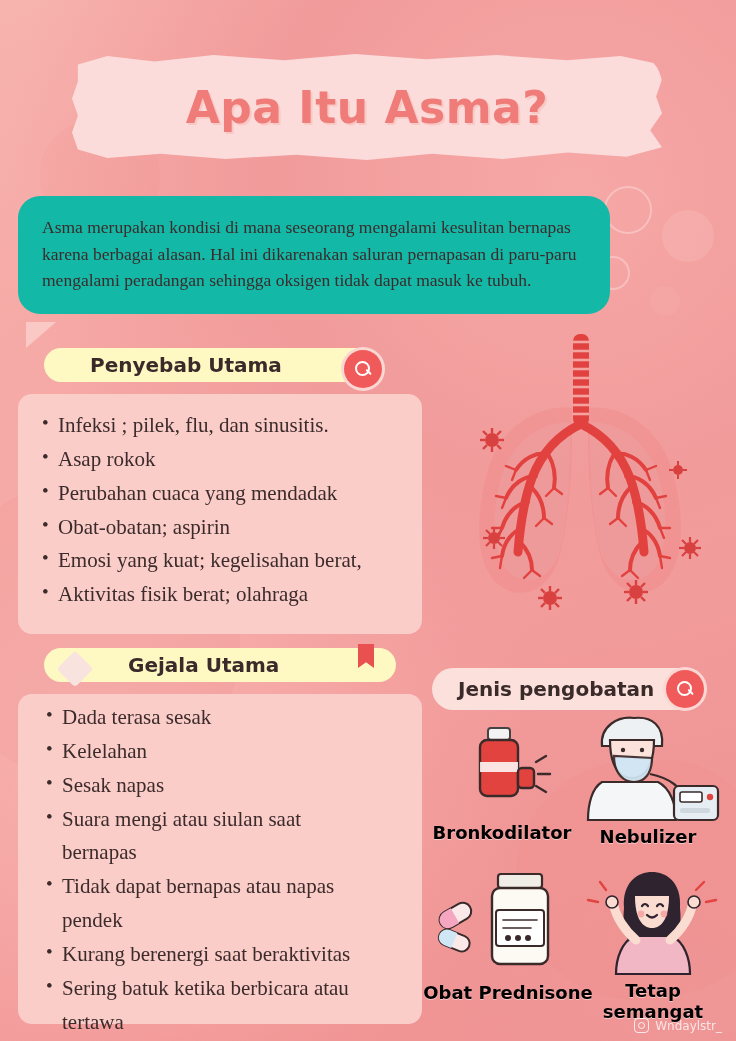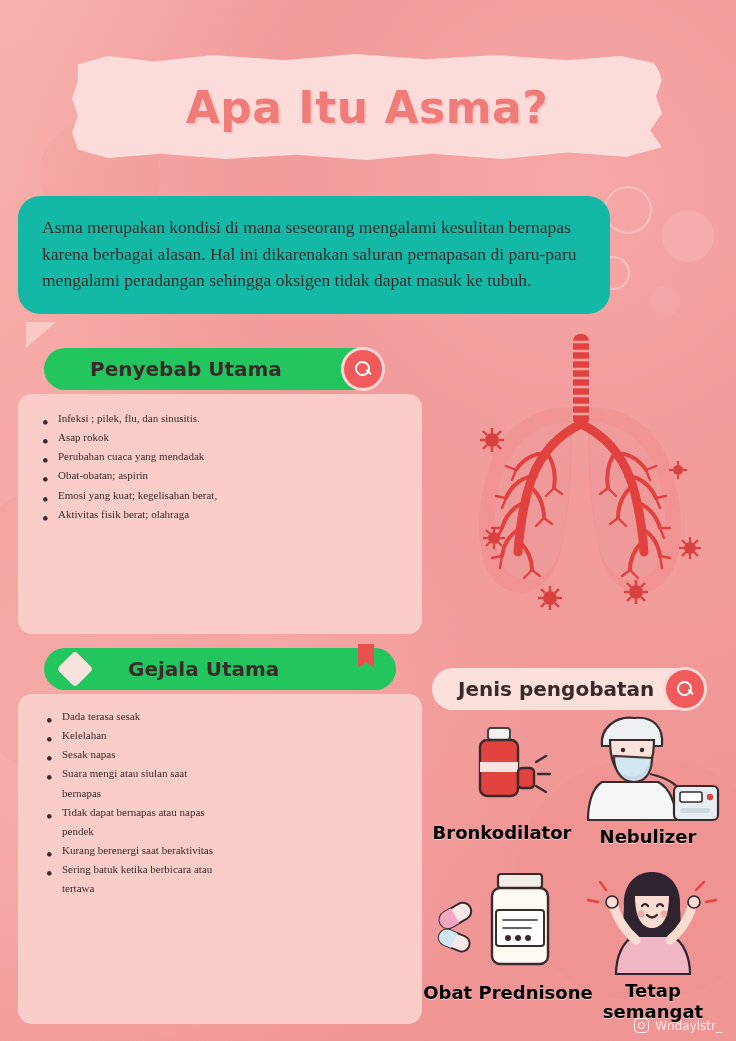--- a/index.html
+++ b/index.html
@@ -53,41 +53,41 @@
     margin:0;font-size:17.5px;line-height:1.52;color:#3b2b2b;
   }
   .intro-tail{
     position:absolute;left:26px;top:322px;width:0;height:0;
     border-left:0 solid transparent;border-right:30px solid transparent;border-top:26px solid #fac9c6;
   }
 
   
   .hdr{
     position:absolute;display:flex;align-items:center;
-    background:#22c55e;border-radius:26px;height:42px;
+    background:#fef9c3;border-radius:26px;height:34px;
   }
   .hdr .ht{
     font-family:"DejaVu Sans", sans-serif;font-weight:bold;font-size:20px;color:#3a2a2a;
   }
   .circ{
     width:38px;height:38px;border-radius:50%;background:#f05a5a;
     display:flex;align-items:center;justify-content:center;
     box-shadow:0 0 0 3px #fbd7d3;
   }
   .mag{position:relative;width:16px;height:16px;}
   .mag .lens{position:absolute;left:0;top:0;width:11px;height:11px;border:2.2px solid #fff;border-radius:50%;}
   .mag .hand{position:absolute;left:10px;top:10px;width:7px;height:2.4px;background:#fff;transform:rotate(45deg);border-radius:2px;}
 
   
   .card{
     position:absolute;background:#fbcdc9;border-radius:14px;box-sizing:border-box;
   }
   .card ul{margin:0;padding:0;list-style:none;}
   .card li{
-    font-size:11px;line-height:1.47;color:#3b2b2b;margin-bottom:3px;
+    font-size:21px;line-height:1.47;color:#3b2b2b;margin-bottom:3px;
     padding-left:18px;position:relative;
   }
   .card li::before{
     content:"•";position:absolute;left:2px;top:-1px;font-size:19px;color:#3b2b2b;
   }
   .card li.cont{padding-left:18px;}
   .card li.cont::before{content:"";}
 
   
   .diamond{
@@ -167,21 +167,21 @@
 </div>
 
 <div class="hdr" style="left:44px;top:648px;width:352px;">
   <div class="diamond" style="left:18px;top:8px;"></div>
   <div style="flex:1;display:flex;align-items:center;padding-left:84px;">
     <span class="ht">Gejala Utama</span>
   </div>
   <div class="bookmark" style="position:absolute;right:22px;top:-4px;"></div>
 </div>
 
-<div class="card" style="left:18px;top:694px;width:404px;height:330px;padding:14px 14px 10px 26px;background:#fbcdc9;">
+<div class="card" style="left:18px;top:694px;width:404px;height:330px;padding:8px 14px 10px 26px;background:#fbcdc9;">
   <ul>
     <li>Dada terasa sesak</li>
     <li>Kelelahan</li>
     <li>Sesak napas</li>
     <li>Suara mengi atau siulan saat</li>
     <li class="cont">bernapas</li>
     <li>Tidak dapat bernapas atau napas</li>
     <li class="cont">pendek</li>
     <li>Kurang berenergi saat beraktivitas</li>
     <li>Sering batuk ketika berbicara atau</li>

